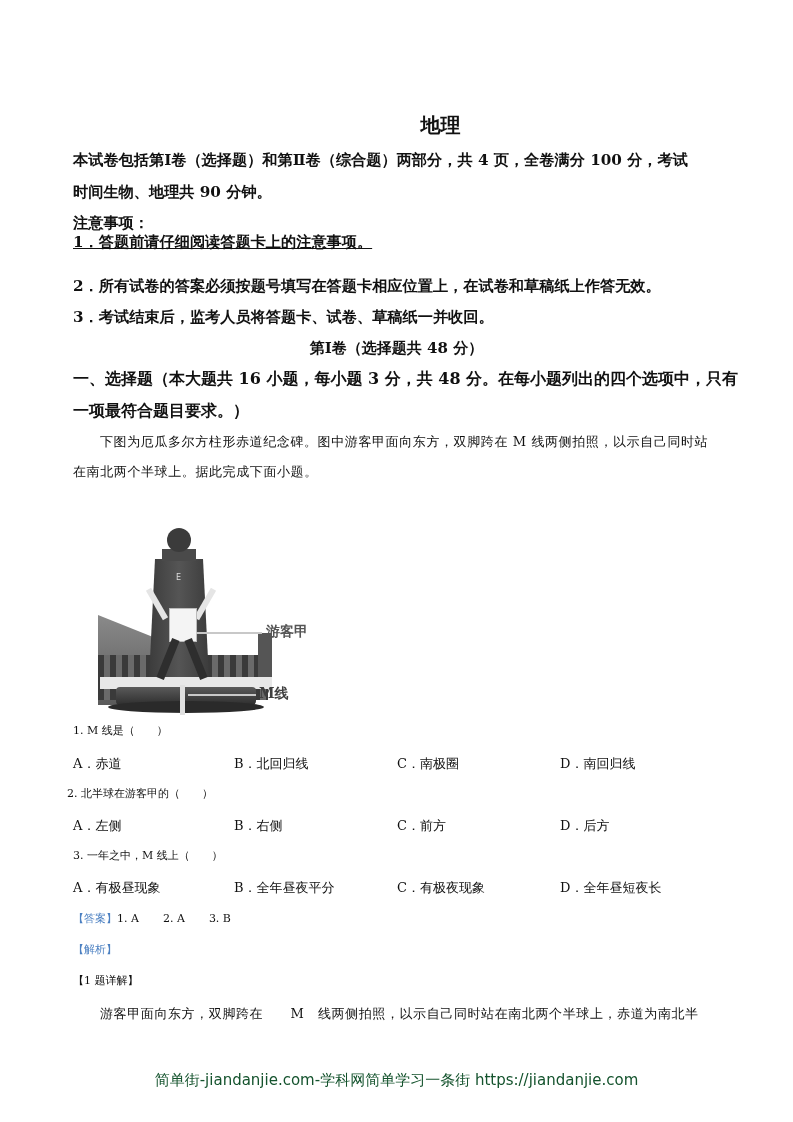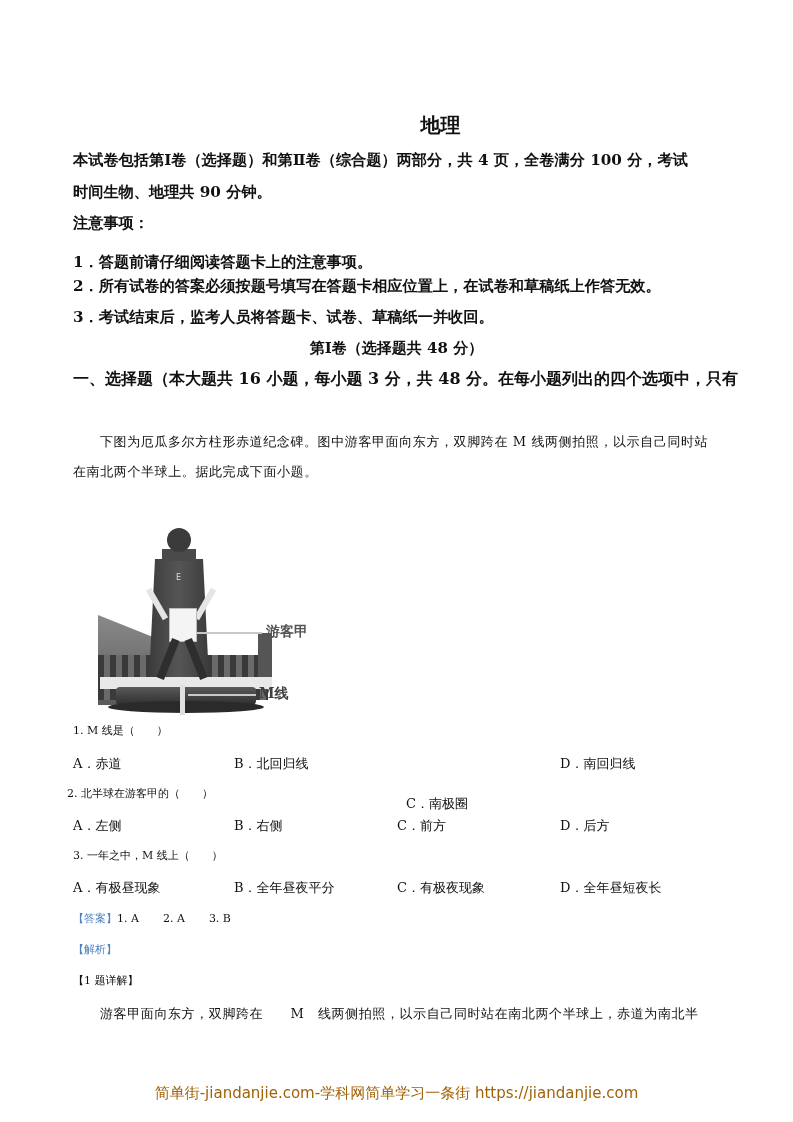--- a/index.html
+++ b/index.html
@@ -43,40 +43,41 @@
     .leg-l { position: absolute; left: 68px; top: 113px; width: 8px; height: 42px; background: #2e2e2e; transform: rotate(22deg); }
     .leg-r { position: absolute; left: 96px; top: 113px; width: 8px; height: 42px; background: #2e2e2e; transform: rotate(-22deg); }
     .plinth { position: absolute; left: 20px; top: 162px; width: 140px; height: 18px; background: linear-gradient(180deg,#5a5a5a,#2e2e2e); border-radius: 4px; }
     .plinth-base { position: absolute; left: 12px; top: 176px; width: 156px; height: 12px; background: #2a2a2a; border-radius: 50%; }
     .m-line { position: absolute; left: 84px; top: 160px; width: 5px; height: 30px; background: #e0e0e0; }
     .pointer-1 { position: absolute; left: 100px; top: 107px; width: 66px; height: 2px; background: #c8c8c8; }
     .pointer-2 { position: absolute; left: 92px; top: 169px; width: 68px; height: 2px; background: #c8c8c8; }
     .label-youke { position: absolute; left: 170px; top: 98px; font-size: 14px; font-weight: bold; color: #555; }
     .label-mline { position: absolute; left: 163px; top: 160px; font-size: 14px; font-weight: bold; color: #404040; }
 
-    .footer { left: 0; width: 793px; text-align: center; top: 1071px; font-size: 15px; color: #a16207; font-family: "DejaVu Sans", sans-serif; margin-top: 13px; }
+    .footer { left: 0; width: 793px; text-align: center; top: 1071px; font-size: 15px; color: #14532d; font-family: "DejaVu Sans", sans-serif; }
   </style>
 </head>
 <body>
 
 <div class="page">
 
   <div class="abs subject">地理</div>
 
   <div class="abs bold15" style="left:73px; top:150px;">本试卷包括第Ⅰ卷（选择题）和第Ⅱ卷（综合题）两部分，共 4 页，全卷满分 100 分，考试</div>
   <div class="abs bold15" style="left:73px; top:182px;">时间生物、地理共 90 分钟。</div>
 
   <div class="abs bold15" style="left:73px; top:213px;">注意事项：</div>
-  <div class="abs bold15" style="left:73px; top:252px;">1．答题前请仔细阅读答题卡上的注意事项。</div>
+  <div class="abs bold15" style="left:73px; top:232px;text-decoration:underline;">1．答题前请仔细阅读答题卡上的注意事项。</div>
   <div class="abs bold15" style="left:73px; top:276px;">2．所有试卷的答案必须按题号填写在答题卡相应位置上，在试卷和草稿纸上作答无效。</div>
   <div class="abs bold15" style="left:73px; top:307px;">3．考试结束后，监考人员将答题卡、试卷、草稿纸一并收回。</div>
 
   <div class="abs section-title">第Ⅰ卷（选择题共 48 分）</div>
 
   <div class="abs bold16" style="left:73px; top:369px;">一、选择题（本大题共 16 小题，每小题 3 分，共 48 分。在每小题列出的四个选项中，只有</div>
+  <div class="abs bold16" style="left:73px; top:401px;">一项最符合题目要求。）</div>
 
   <div class="abs body13" style="left:100px; top:433px;">下图为厄瓜多尔方柱形赤道纪念碑。图中游客甲面向东方，双脚跨在 M 线两侧拍照，以示自己同时站</div>
   <div class="abs body13" style="left:73px; top:463px;">在南北两个半球上。据此完成下面小题。</div>
 
   <div class="figure">
     <div class="fig-sky"></div>
     <div class="hill"></div>
     <div class="trees"></div>
     <div class="tower-r"></div>
     <div class="monument"></div>
@@ -94,21 +95,21 @@
     <div class="m-line"></div>
     <div class="pointer-1"></div>
     <div class="pointer-2"></div>
     <div class="label-youke">游客甲</div>
     <div class="label-mline">M线</div>
   </div>
 
   <div class="abs q" style="left:73px; top:723px;">1. M 线是（　　）</div>
   <div class="abs opt" style="left:73px; top:755px;">A．赤道</div>
   <div class="abs opt" style="left:234px; top:755px;">B．北回归线</div>
-  <div class="abs opt" style="left:406px; top:755px;margin-top:40px;">C．南极圈</div>
+  <div class="abs opt" style="left:397px; top:755px;">C．南极圈</div>
   <div class="abs opt" style="left:560px; top:755px;">D．南回归线</div>
 
   <div class="abs q" style="left:67px; top:786px;">2. 北半球在游客甲的（　　）</div>
   <div class="abs opt" style="left:73px; top:817px;">A．左侧</div>
   <div class="abs opt" style="left:234px; top:817px;">B．右侧</div>
   <div class="abs opt" style="left:397px; top:817px;">C．前方</div>
   <div class="abs opt" style="left:560px; top:817px;">D．后方</div>
 
   <div class="abs q" style="left:73px; top:848px;">3. 一年之中，M 线上（　　）</div>
   <div class="abs opt" style="left:73px; top:879px;">A．有极昼现象</div>

